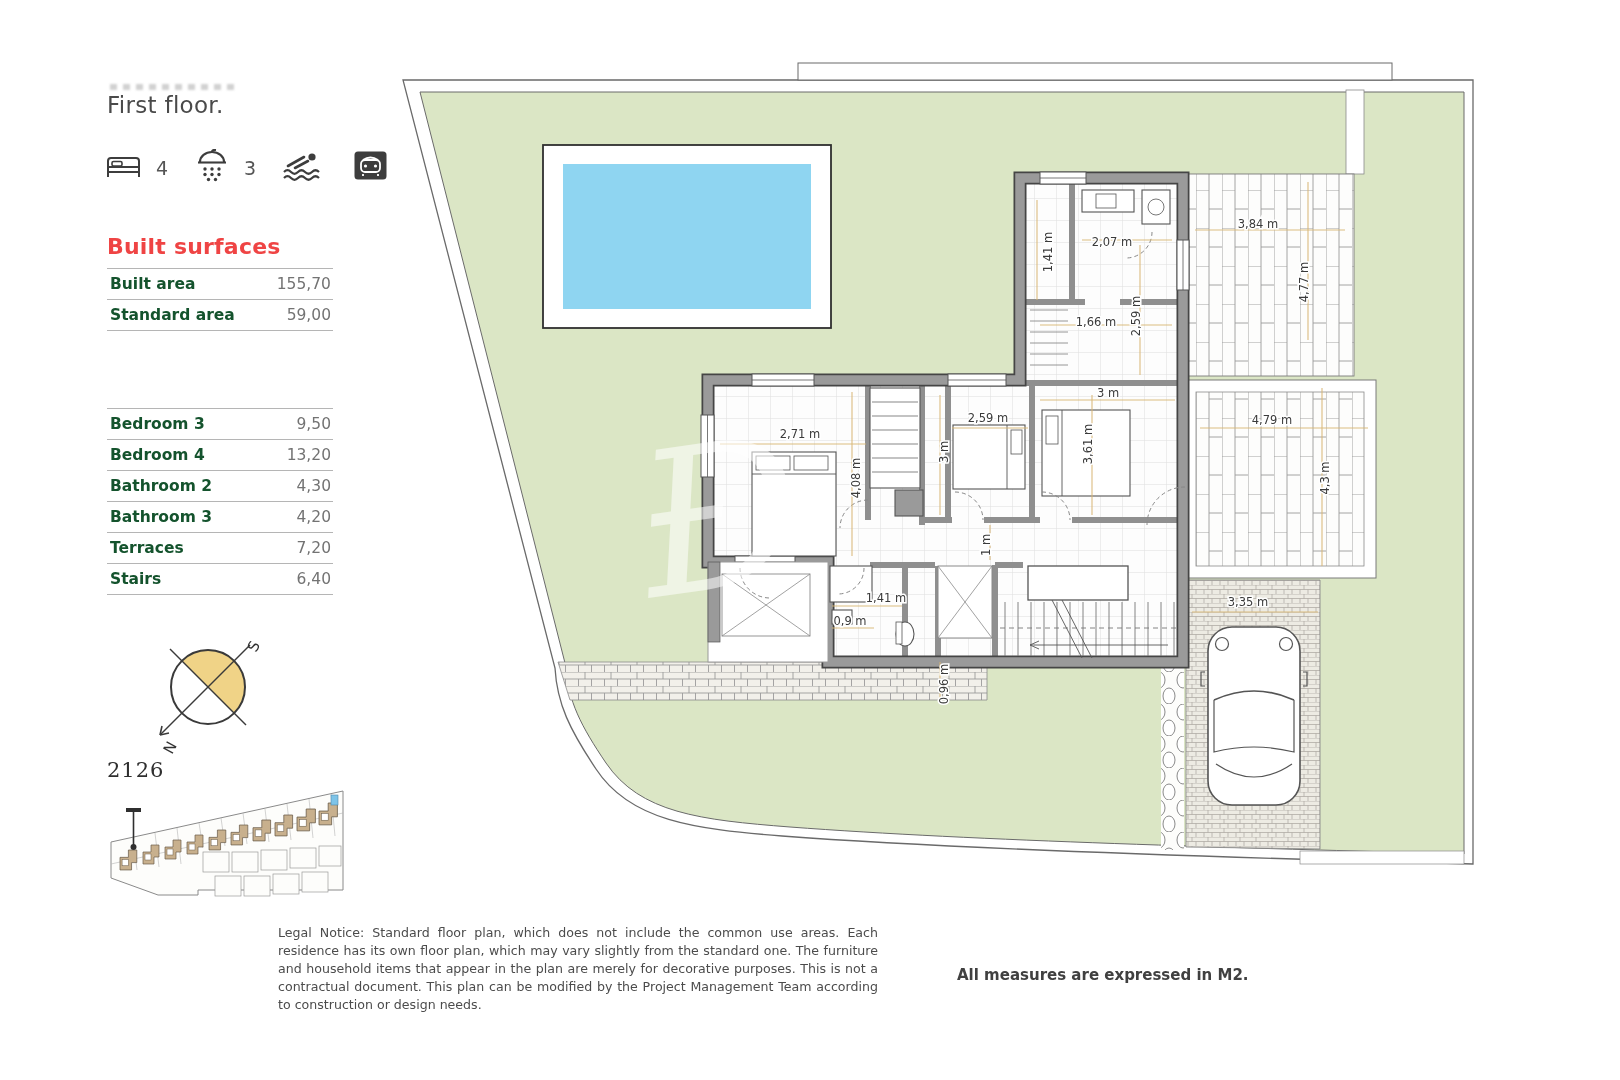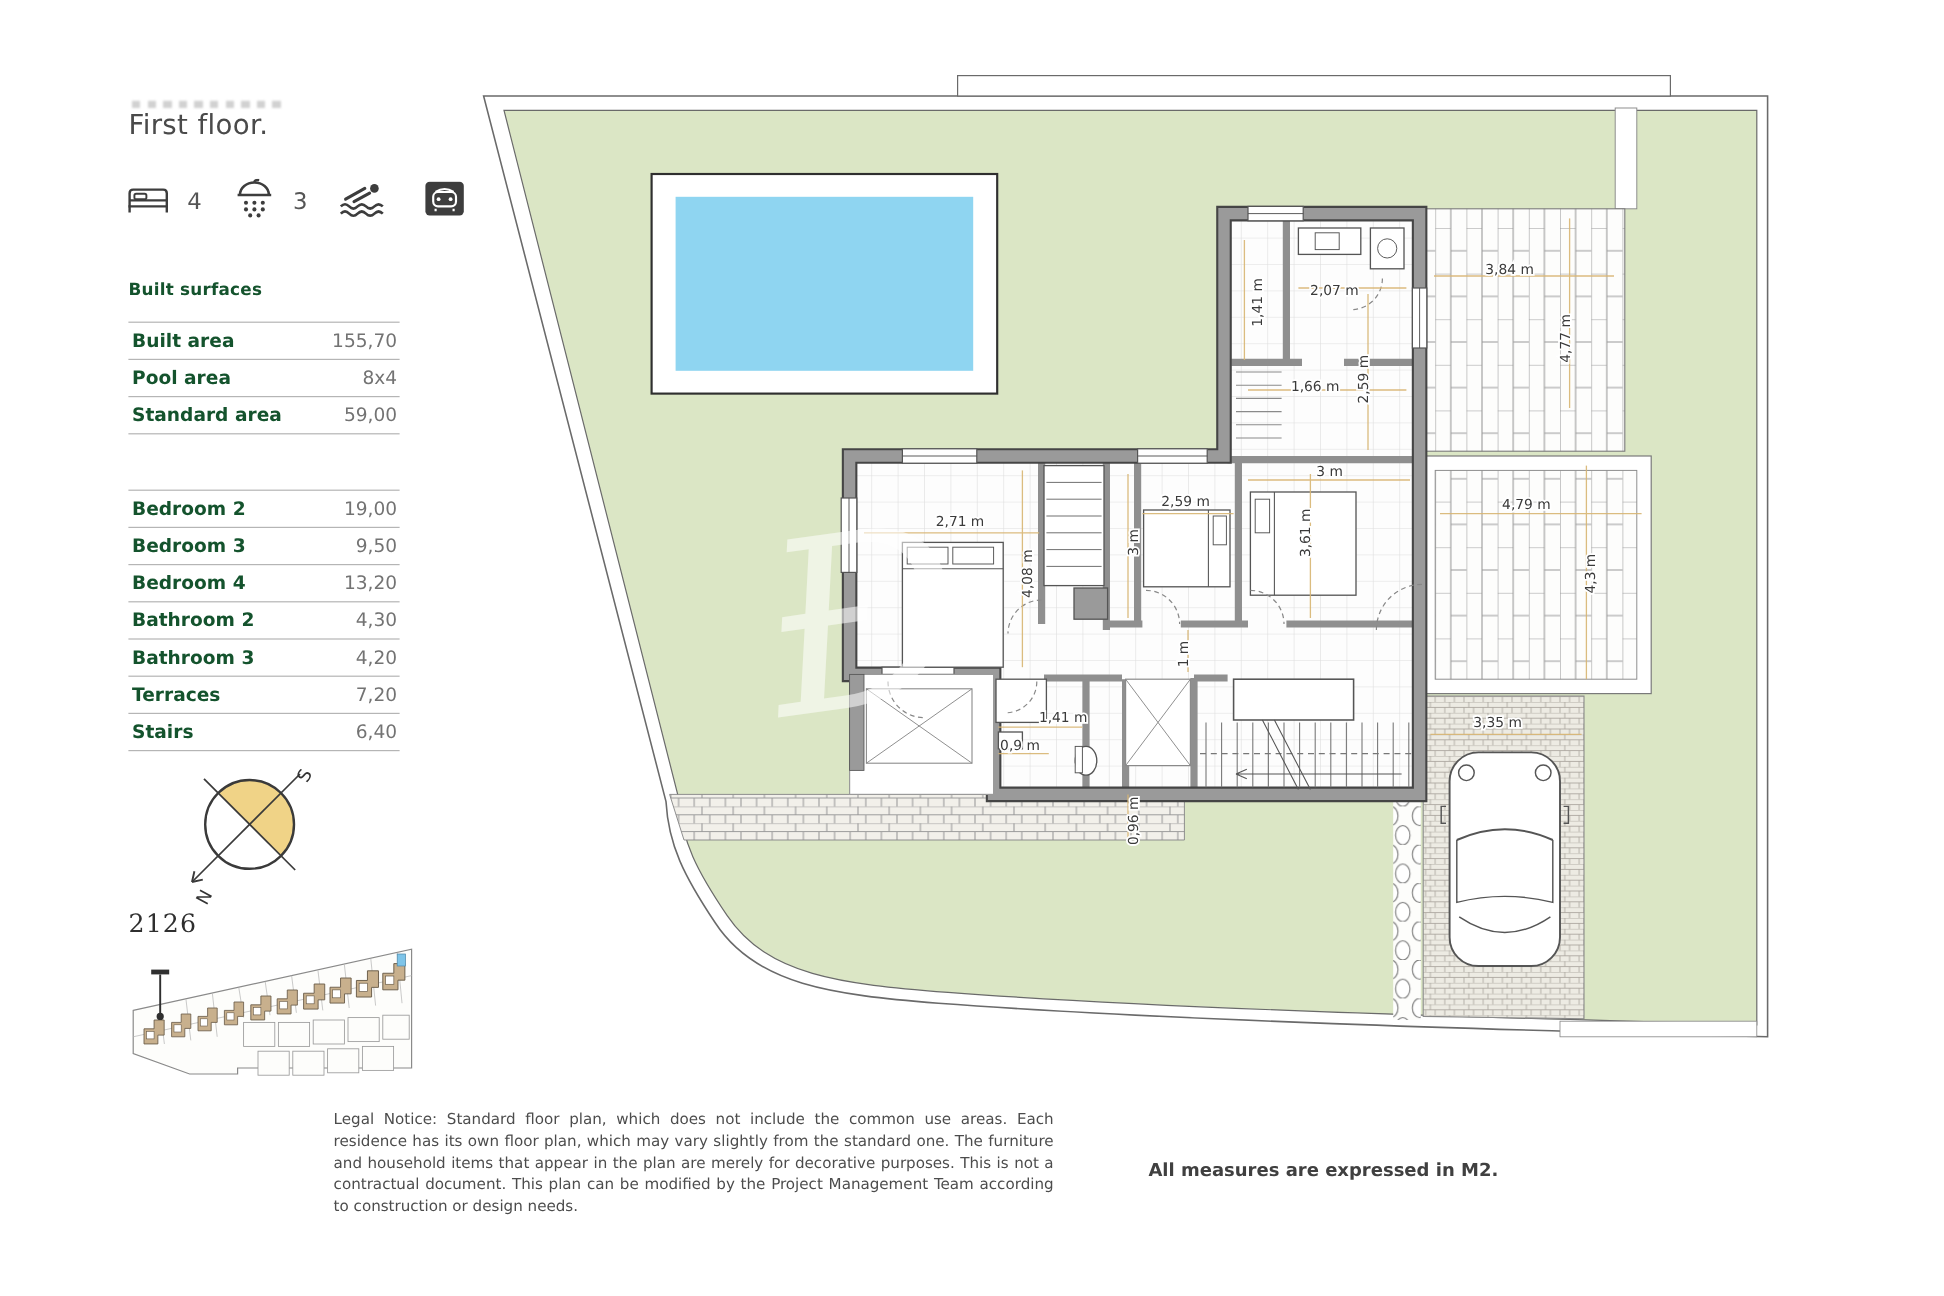--- a/index.html
+++ b/index.html
@@ -7,21 +7,21 @@
        font-family:"DejaVu Sans","Liberation Sans",sans-serif;}
   .canvas{position:relative;width:1452px;height:1080px;background:#ffffff;}
 
   
   .remnant{position:absolute;left:110px;top:84px;width:130px;height:6px;
            background:repeating-linear-gradient(90deg,#9a9a9a 0 7px,transparent 7px 13px);
            opacity:.45;filter:blur(1px);}
   .title{position:absolute;left:107px;top:92px;font-size:23px;color:#4a4a4a;letter-spacing:.3px;}
   .amenities{position:absolute;left:105px;top:149px;display:flex;align-items:center;gap:14px;}
   .amenities .num{font-size:19px;color:#555;margin-right:12px;}
-  .section-heading{position:absolute;left:107px;top:234px;font-size:14px;color:#14532d;font-weight:600;letter-spacing:.2px;}
+  .section-heading{position:absolute;left:107px;top:234px;font-size:22px;color:#ef4444;font-weight:600;letter-spacing:.2px;}
   .table{position:absolute;left:107px;width:226px;}
   .surface-table{top:268px;}
   .rooms-table{top:408px;}
   .trow{display:flex;justify-content:space-between;align-items:center;
         border-top:1px solid #b5b5b5;padding:6px 2px 6px 3px;height:18px;}
   .table .trow:last-child{border-bottom:1px solid #b5b5b5;}
   .tlabel{font-size:15.5px;color:#14532d;font-weight:700;}
   .tvalue{font-size:15.5px;color:#737373;}
   .unit-number{position:absolute;left:107px;top:758px;
         font-family:"DejaVu Serif","Liberation Serif",serif;font-size:21px;color:#2f2f2f;letter-spacing:1px;}
@@ -109,34 +109,26 @@
   </div>
 
   <div class="section-heading">Built surfaces</div>
 
   <div class="table surface-table">
     <div class="trow">
       <span class="tlabel">Built area</span>
       <span class="tvalue">155,70</span>
     </div>
     <div class="trow">
-      <span class="tlabel">Pool area</span>
-      <span class="tvalue">8x4</span>
-    </div>
-    <div class="trow">
       <span class="tlabel">Standard area</span>
       <span class="tvalue">59,00</span>
     </div>
   </div>
 
   <div class="table rooms-table">
-    <div class="trow">
-      <span class="tlabel">Bedroom 2</span>
-      <span class="tvalue">19,00</span>
-    </div>
     <div class="trow">
       <span class="tlabel">Bedroom 3</span>
       <span class="tvalue">9,50</span>
     </div>
     <div class="trow">
       <span class="tlabel">Bedroom 4</span>
       <span class="tvalue">13,20</span>
     </div>
     <div class="trow">
       <span class="tlabel">Bathroom 2</span>

